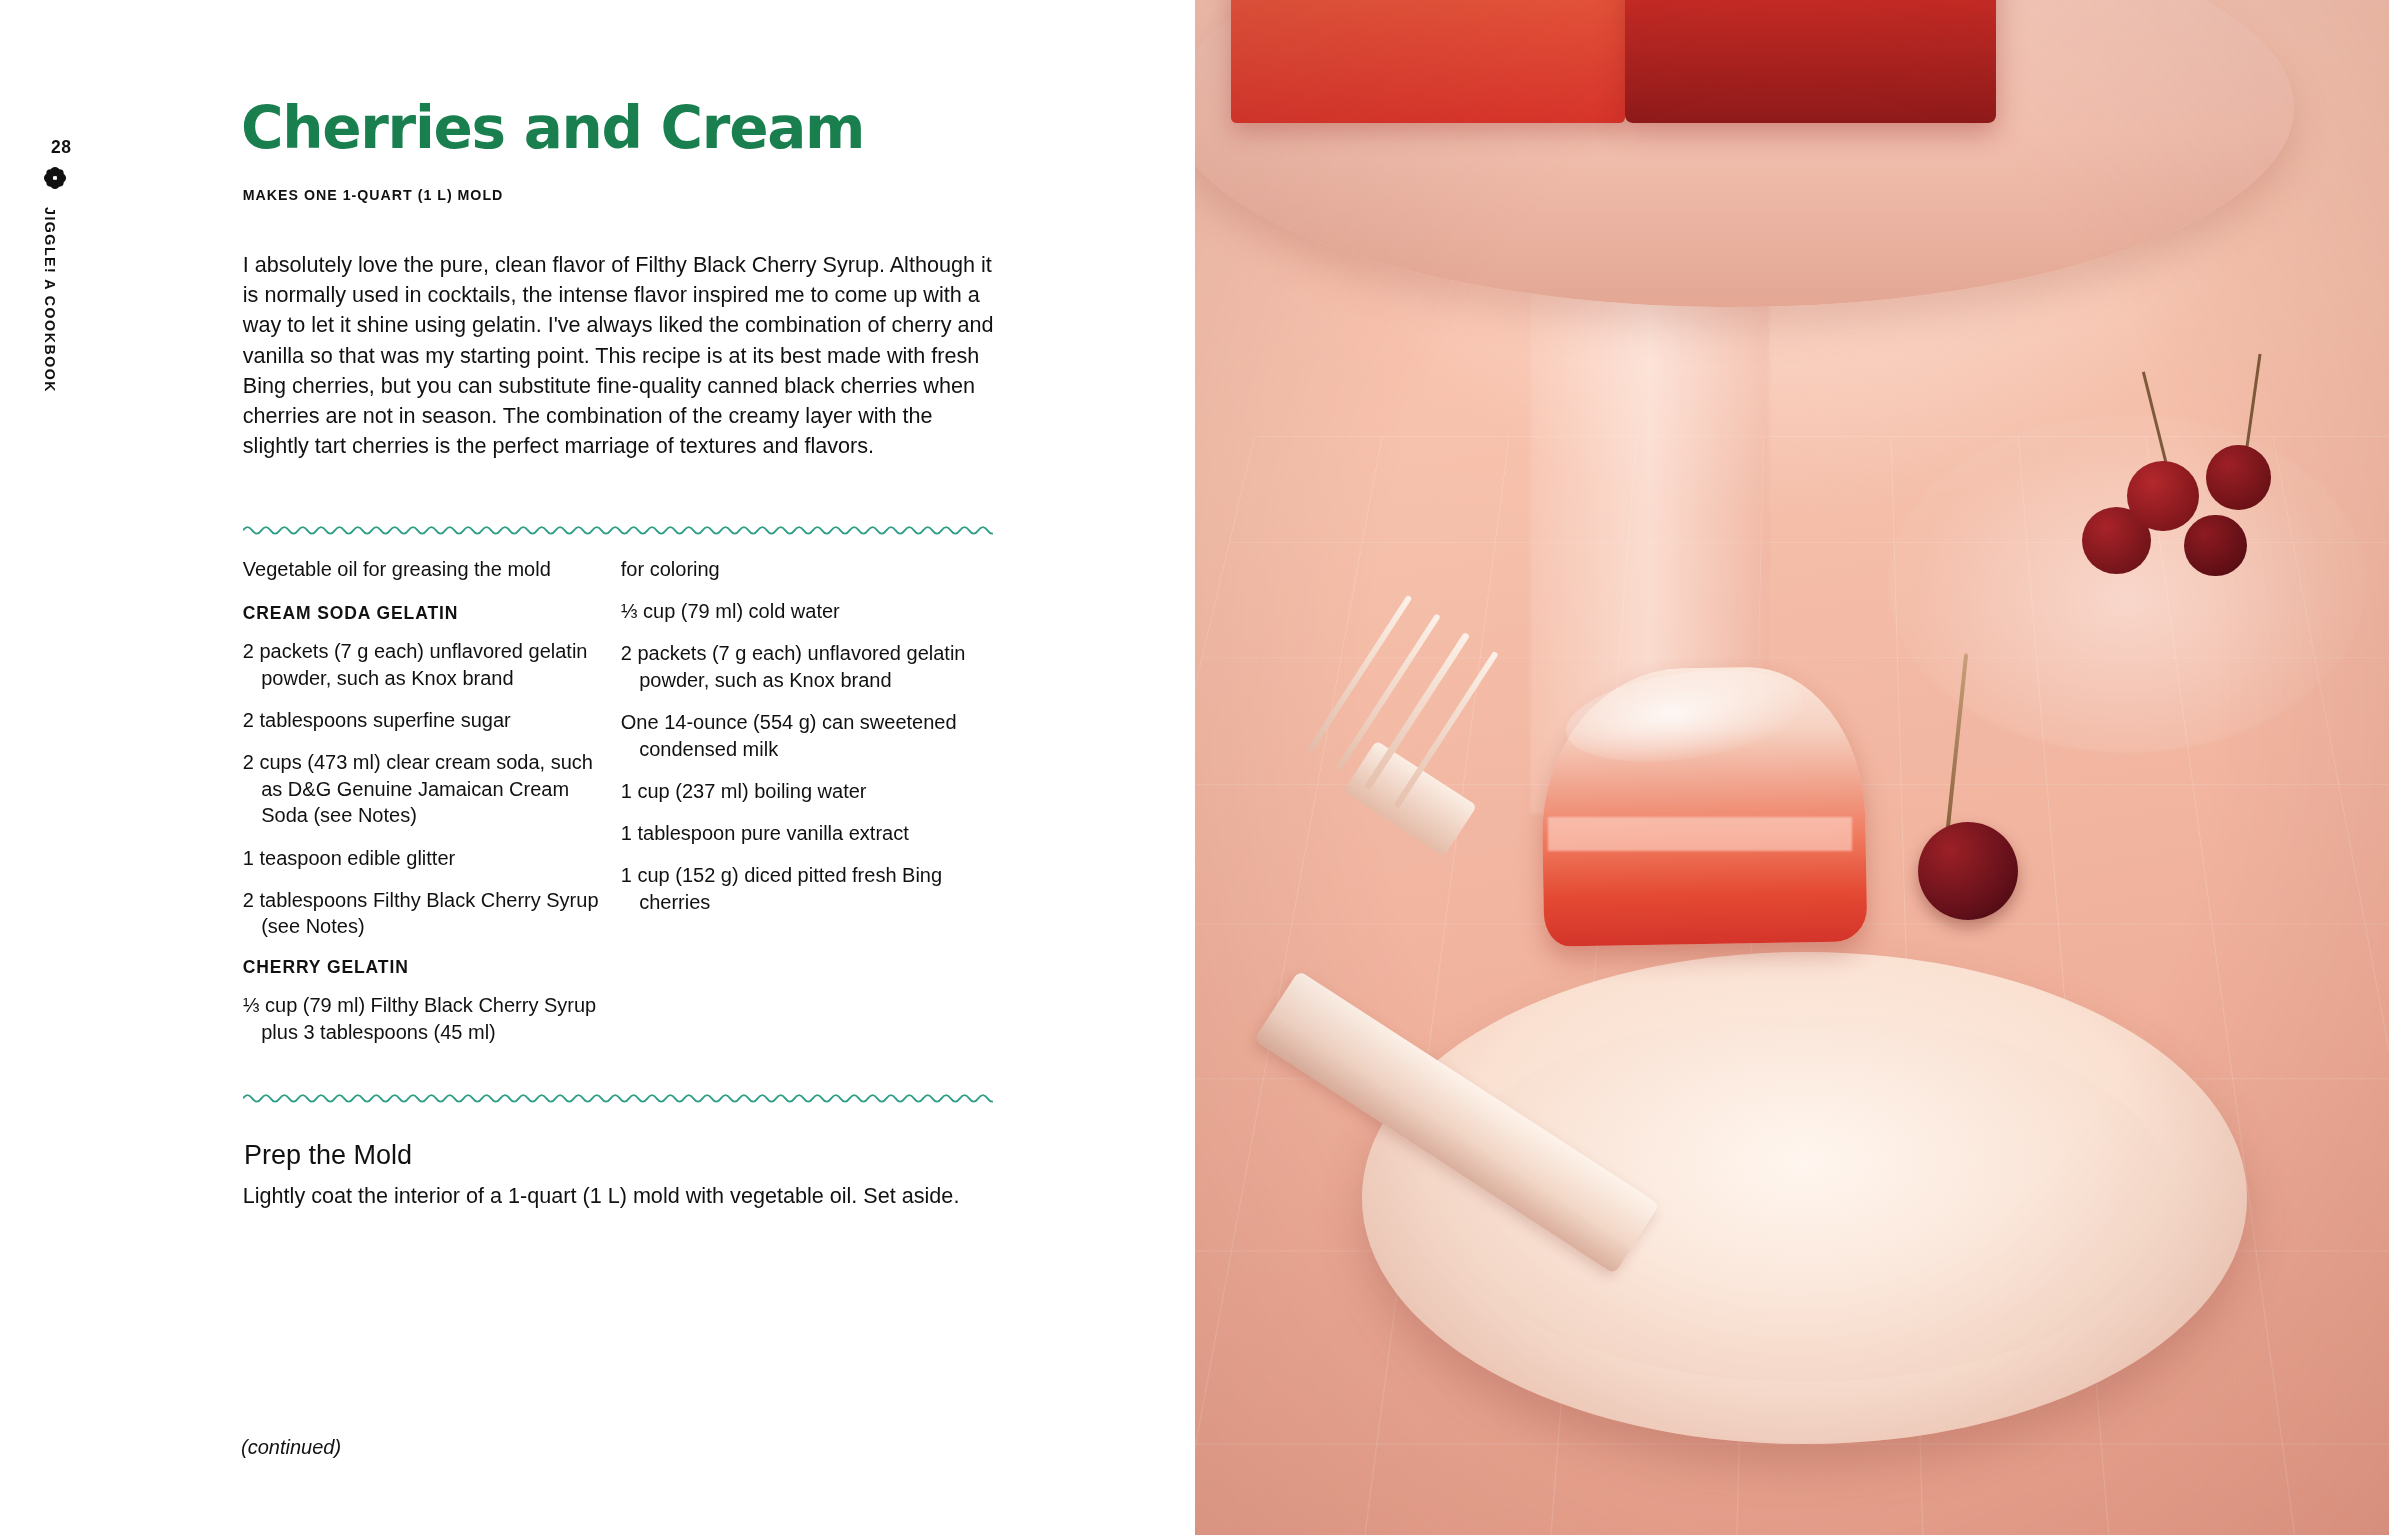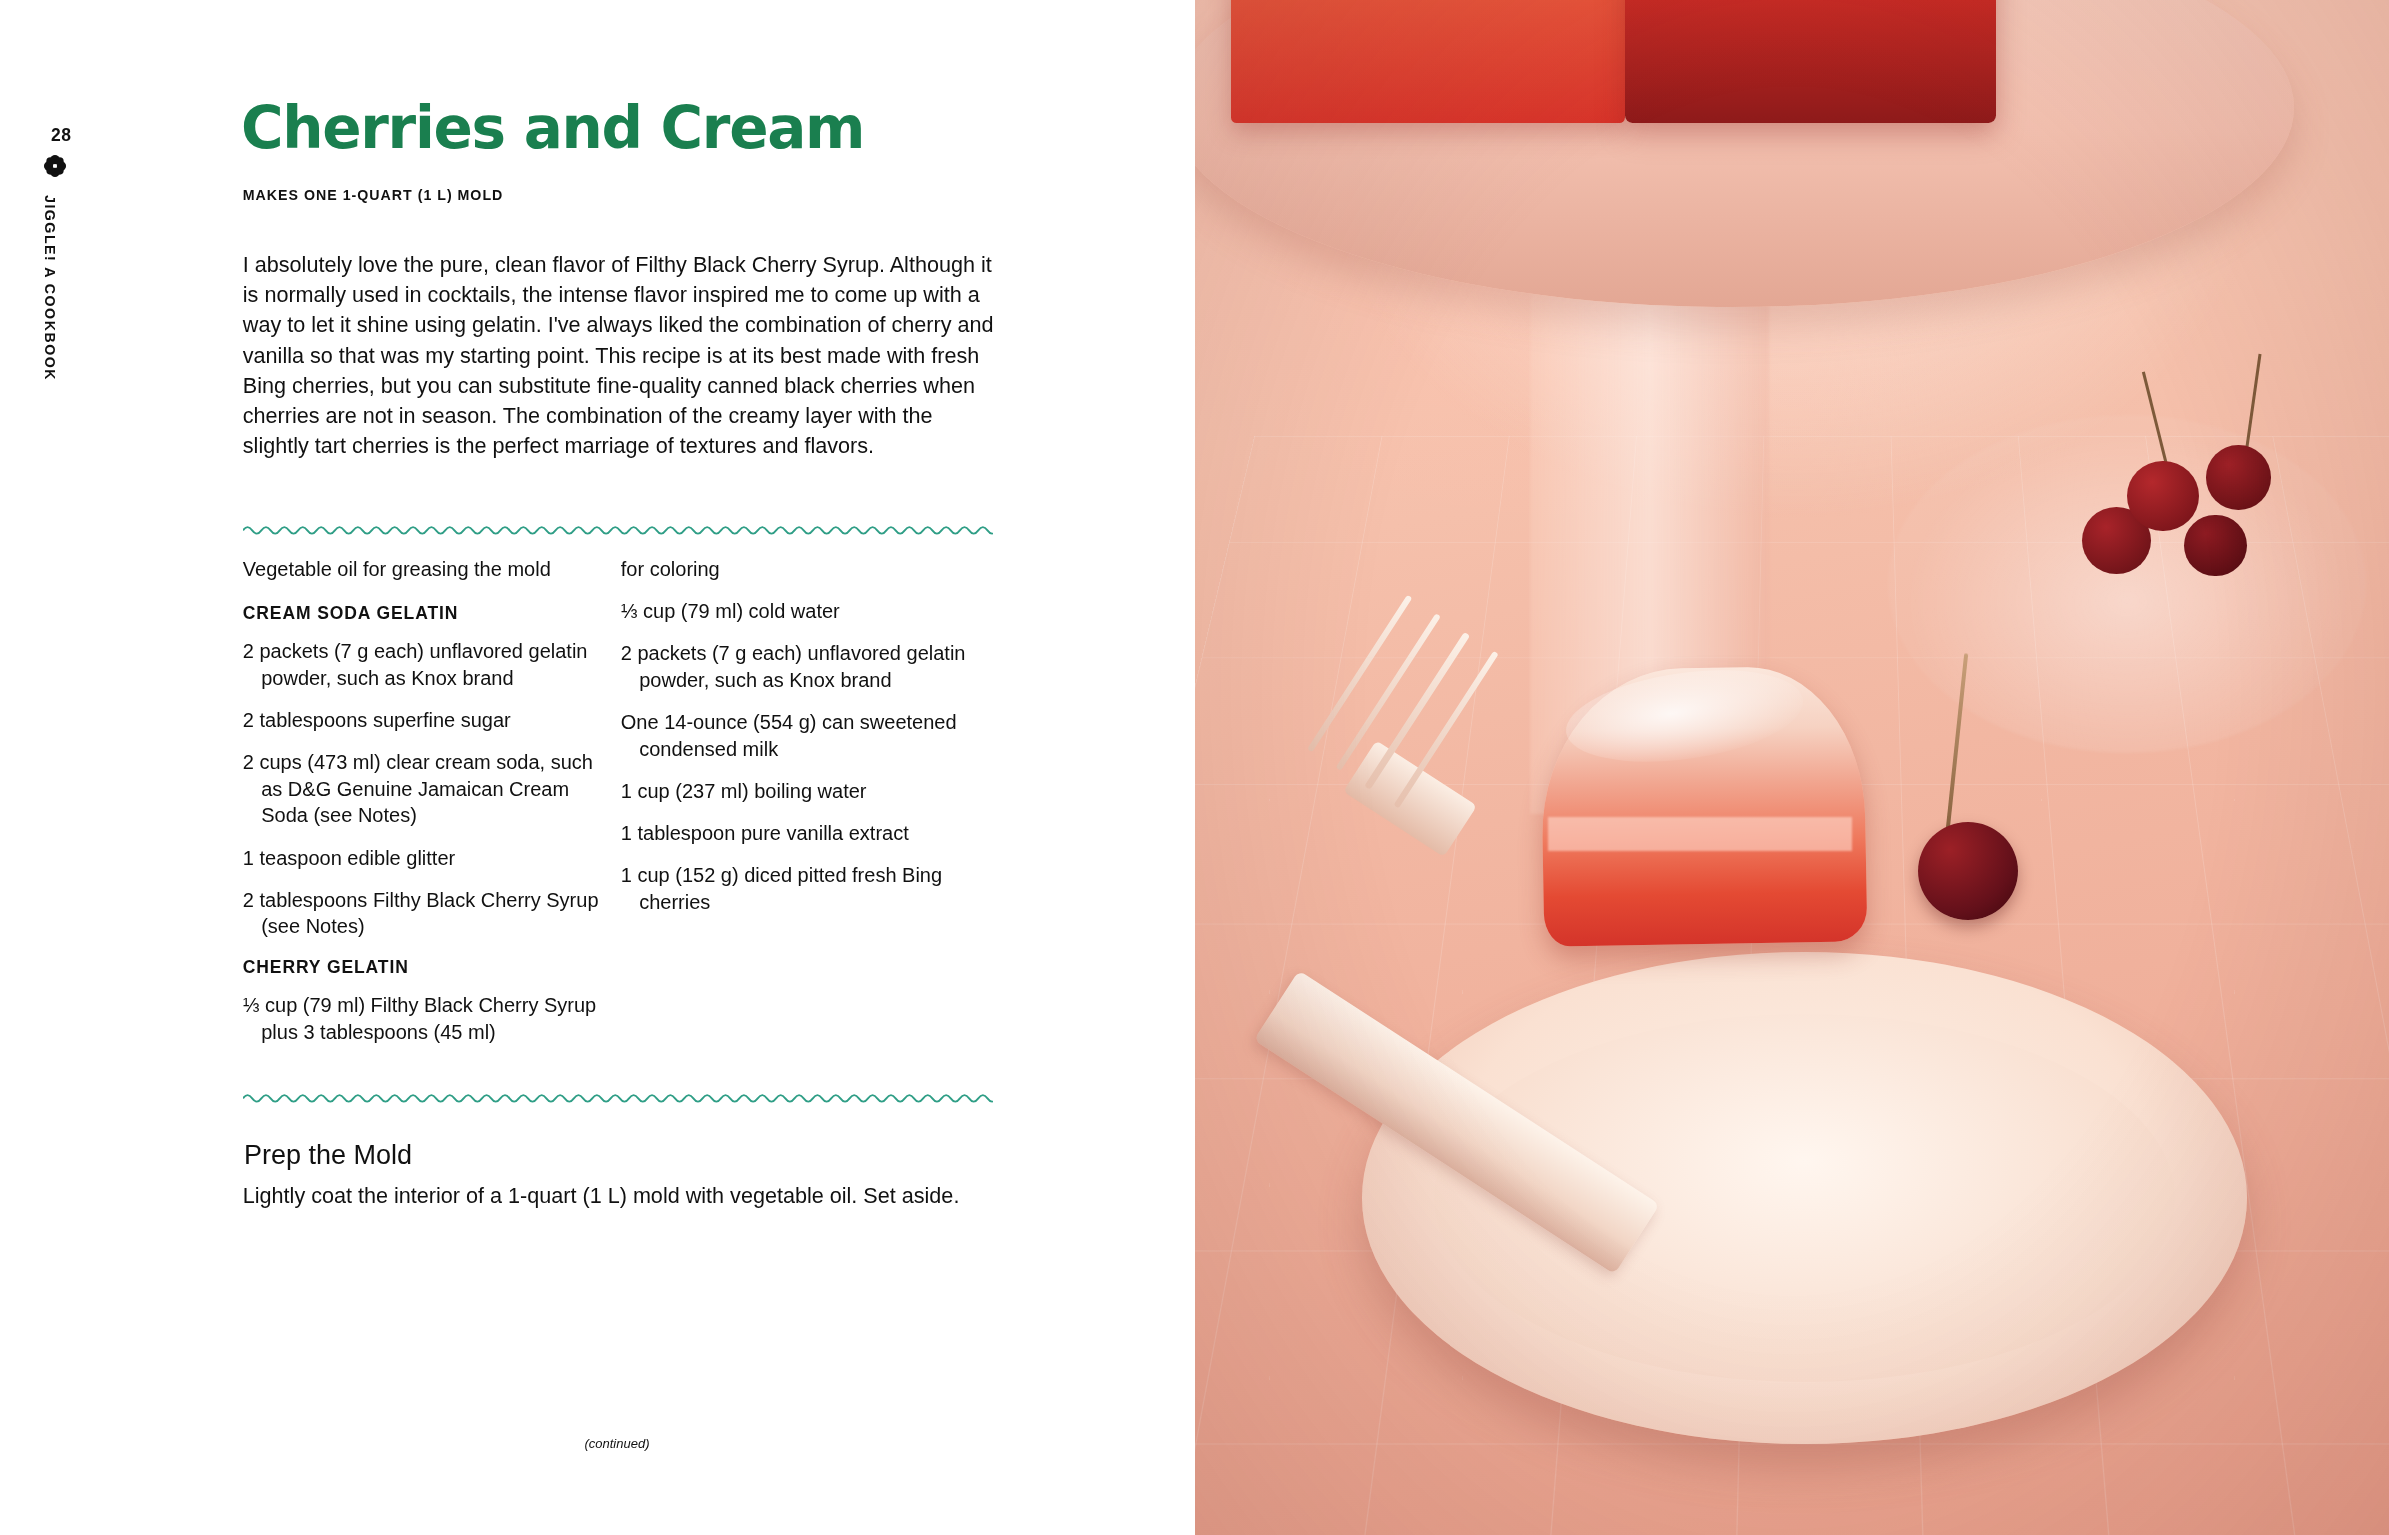--- a/index.html
+++ b/index.html
@@ -23,21 +23,21 @@
     position: relative;
     width: 1195px;
     height: 1536px;
     background: #ffffff;
     flex: 0 0 1195px;
   }
 
   .margin-rail {
     position: absolute;
     left: 0;
-    top: 4px;
+    top: 16px;
     width: 138px;
     height: 1216px;
     text-decoration: underline;
   }
   .folio {
     position: absolute;
     left: 51px;
     top: 121px;
     font-size: 17.5px;
     font-weight: bold;
@@ -164,22 +164,22 @@
     font-size: 21.6px;
     line-height: 1.40;
     color: #111111;
     font-weight: 500;
   }
   .continued {
     position: absolute;
     top: 1436px;
     left: 0;
     width: 752px;
-    text-align: center;
-    font-size: 13px;
+    text-align: left;
+    font-size: 20px;
     font-style: italic;
     color: #111111;
   }
 
   
   .page-right {
     position: relative;
     width: 1195px;
     height: 1536px;
     flex: 0 0 1195px;

